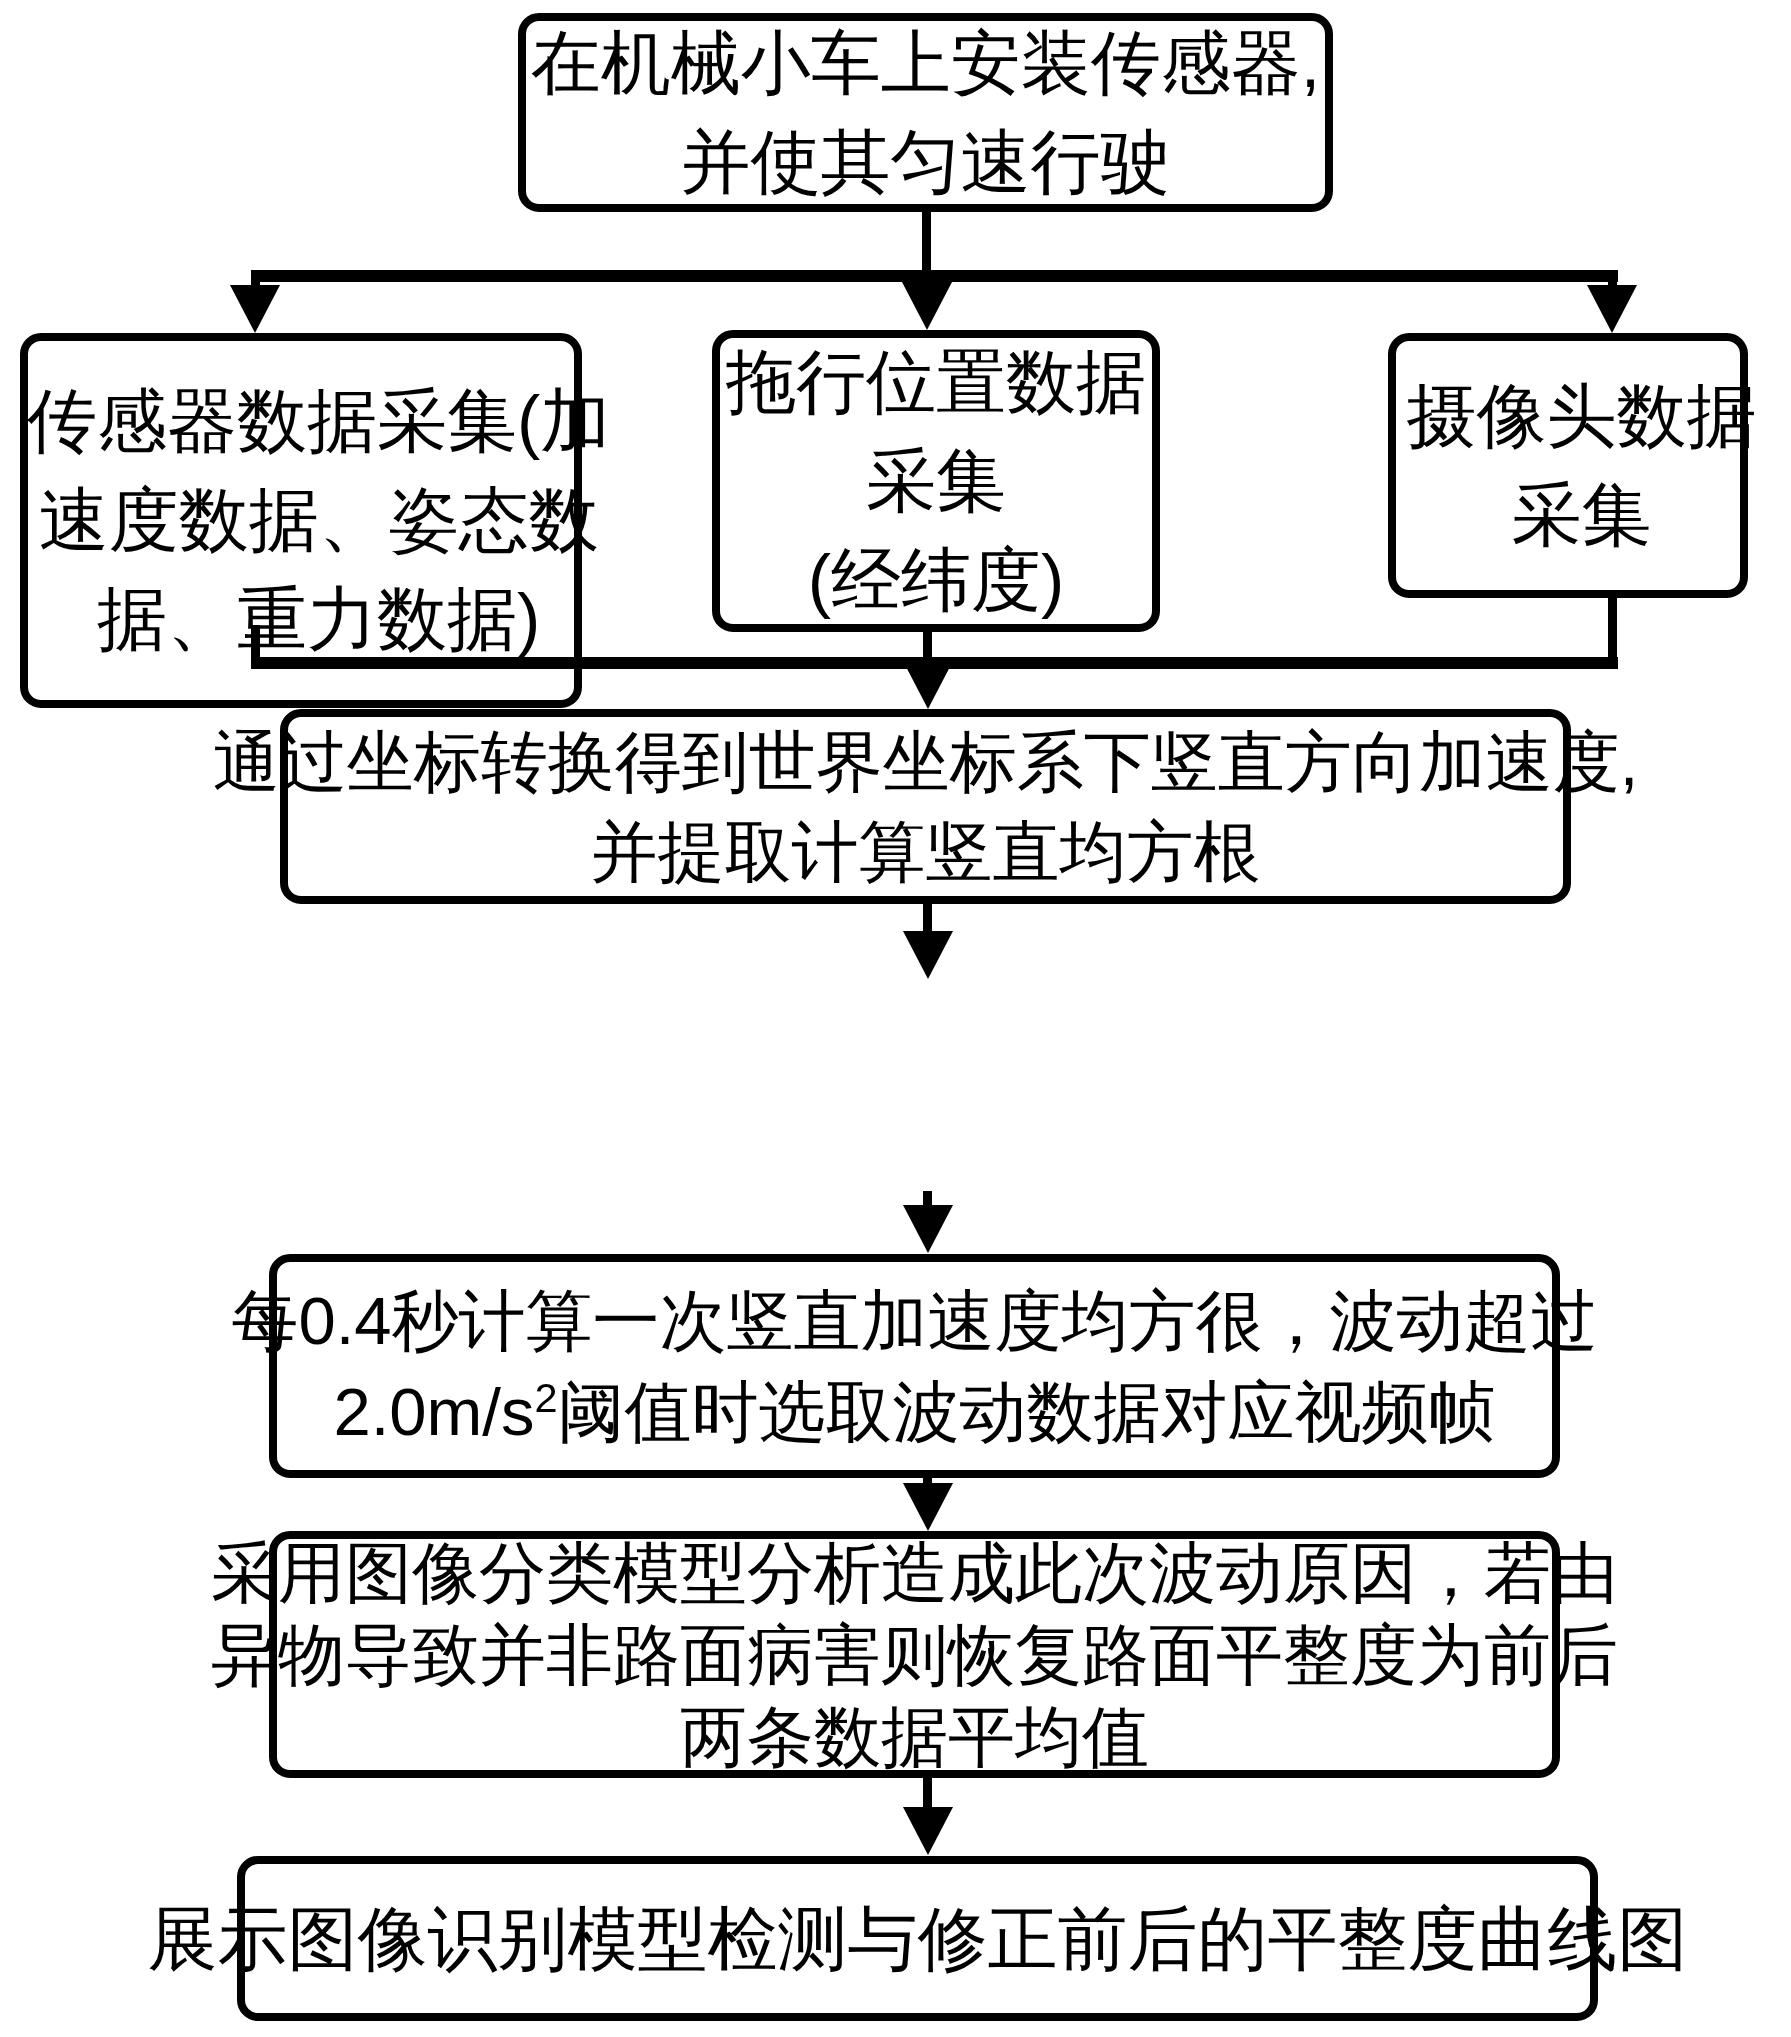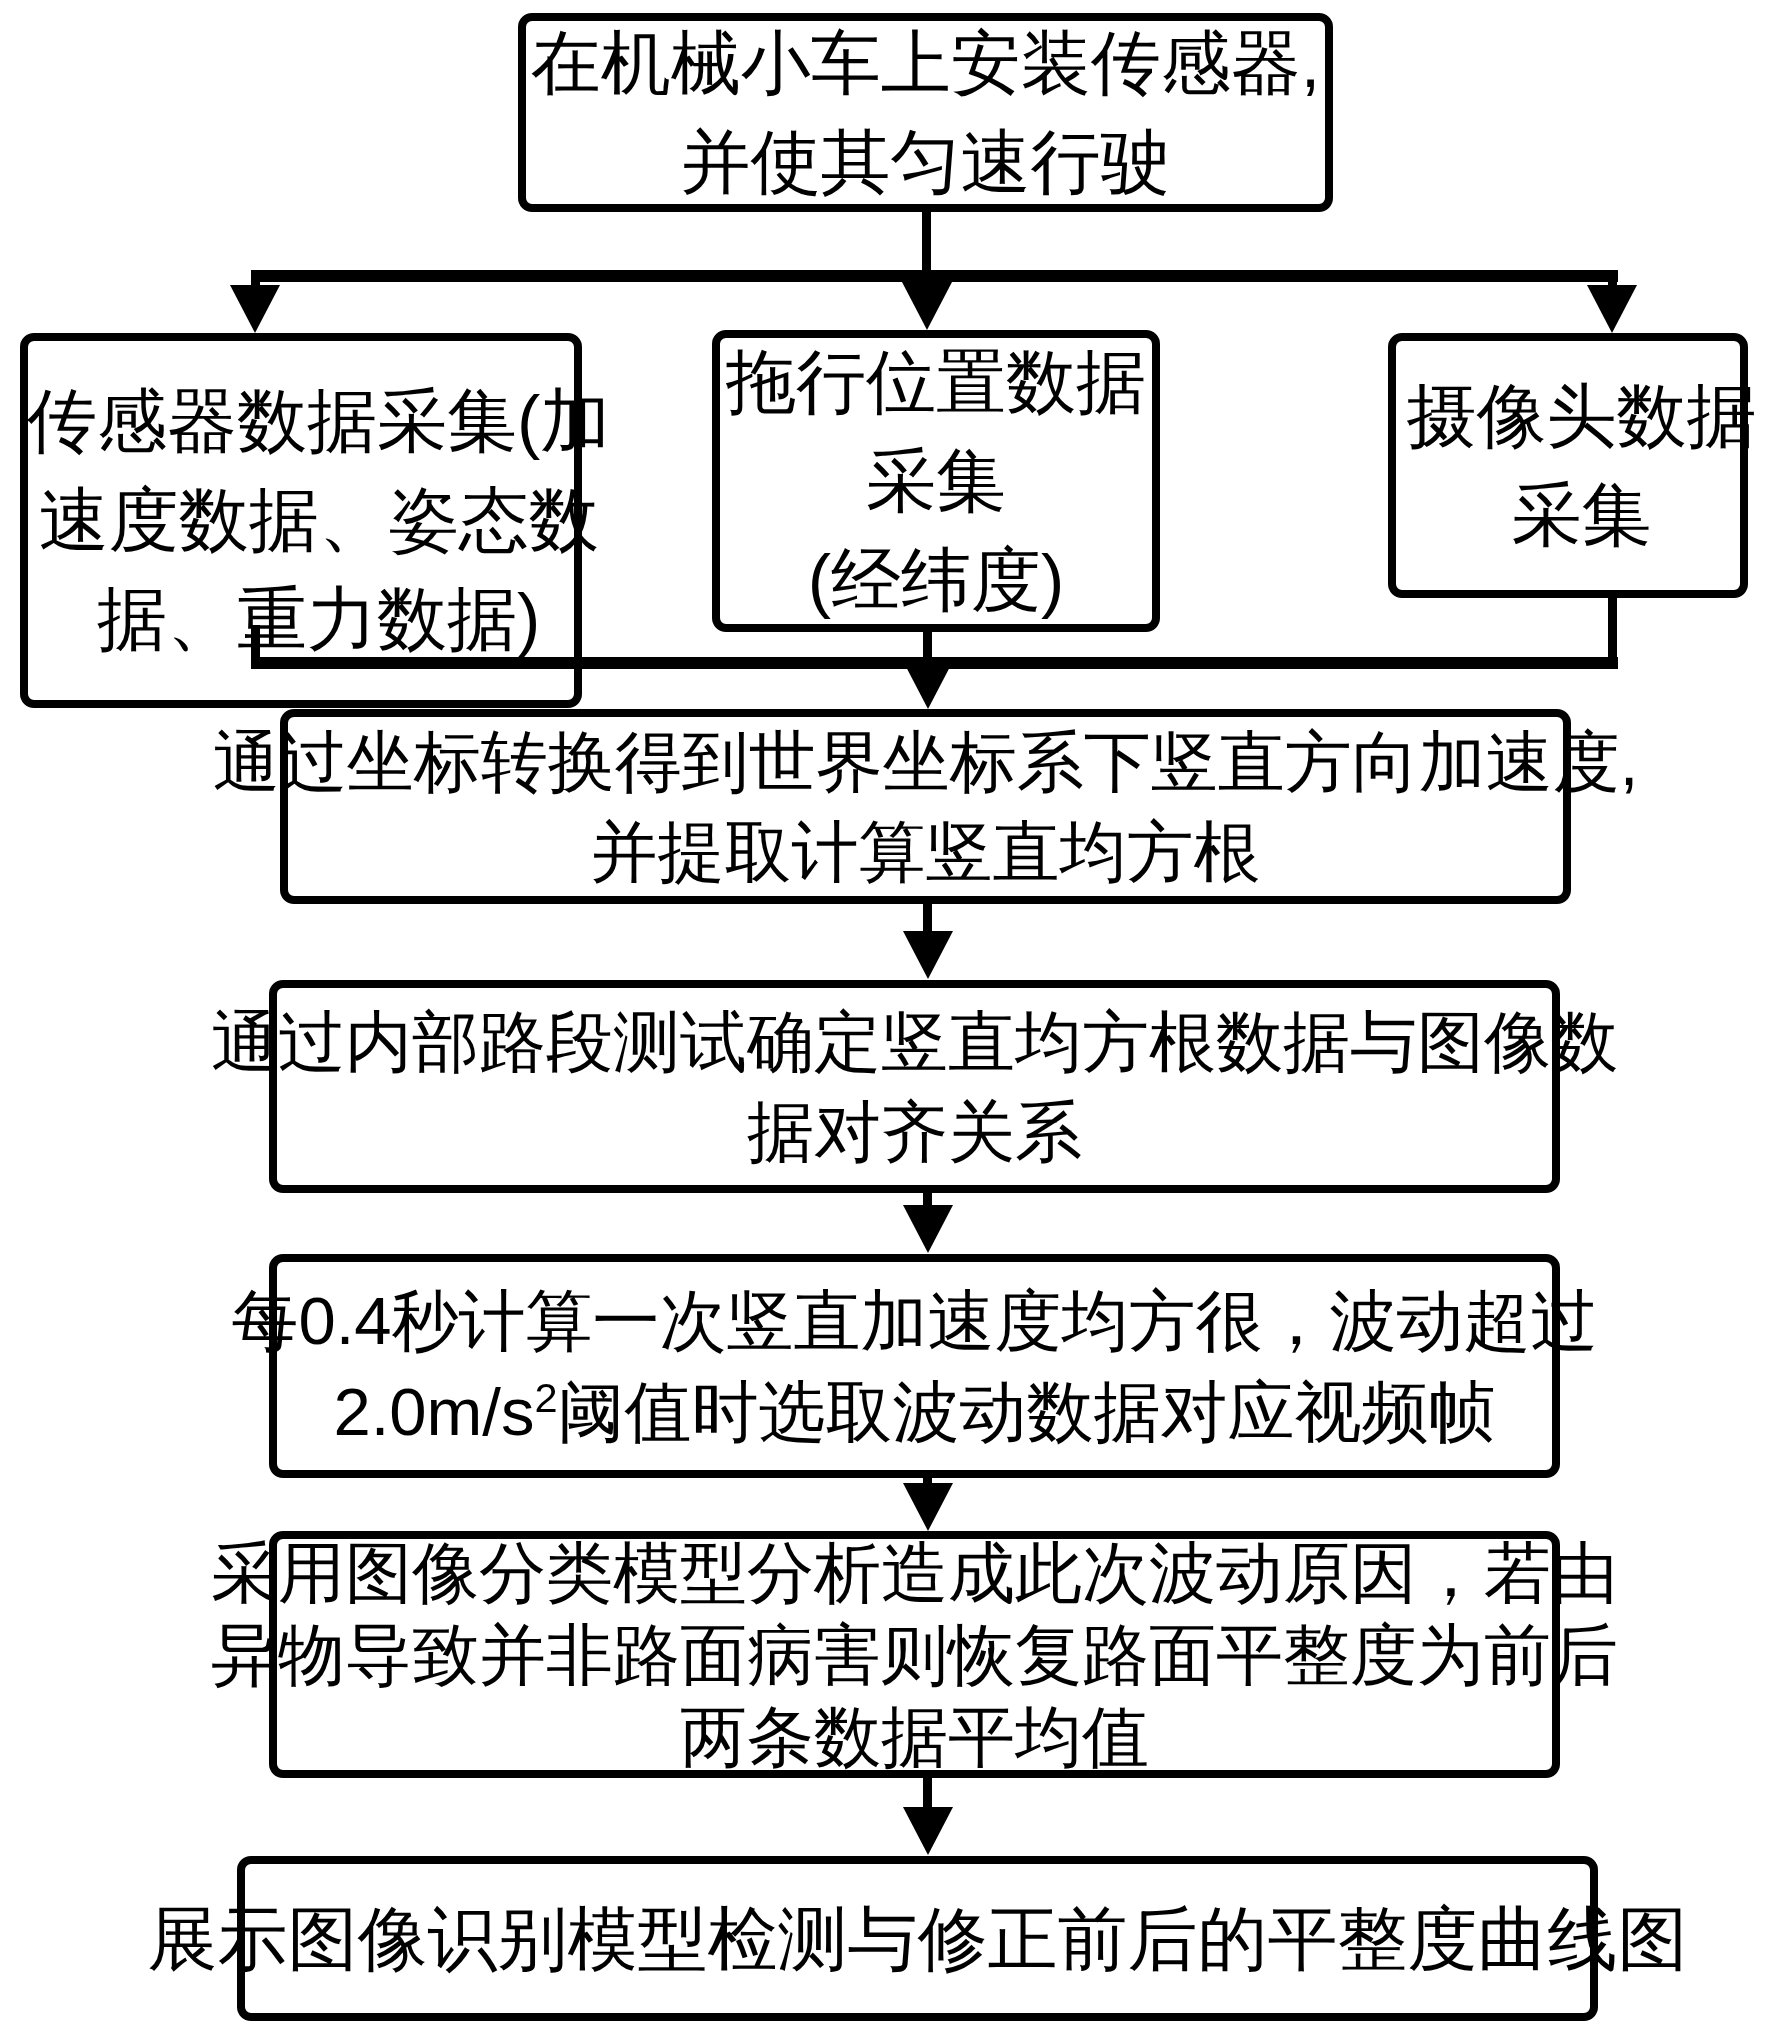--- a/index.html
+++ b/index.html
@@ -13,21 +13,21 @@
     height: 2037px;
     background: #ffffff;
     font-family: "Liberation Sans", sans-serif;
     color: #000000;
   }
   
   .node {
     position: absolute;
     box-sizing: border-box;
     border: 8px solid #000000;
-    border-radius: 14px;
+    border-radius: 21px;
     background: #ffffff;
     display: flex;
     flex-direction: column;
     justify-content: center;
     align-items: center;
     text-align: center;
   }
   .node .line {
     white-space: nowrap;
   }
@@ -117,24 +117,20 @@
   <div class="head" style="left:903px; top:661px;"></div>
 
   <div class="node" id="n-coord">
     <div class="line">通过坐标转换得到世界坐标系下竖直方向加速度,</div>
     <div class="line">并提取计算竖直均方根</div>
   </div>
 
   <div class="v" style="left:923px; top:903px; height:36px;"></div>
   <div class="head" style="left:903px; top:931px;"></div>
 
-  <div class="node" id="n-align">
-    <div class="line">通过内部路段测试确定竖直均方根数据与图像数</div>
-    <div class="line">据对齐关系</div>
-  </div>
 
   <div class="v" style="left:923px; top:1191px; height:21.5px;"></div>
   <div class="head" style="left:903px; top:1205px;"></div>
 
   <div class="node" id="n-thresh">
     <div class="line">每0.4秒计算一次竖直加速度均方很，波动超过</div>
     <div class="line"><span>2.0m/s</span><sup class="thr">2</sup><span>阈值时选取波动数据对应视频帧</span></div>
   </div>
 
   <div class="v" style="left:923px; top:1476px; height:12.5px;"></div>

